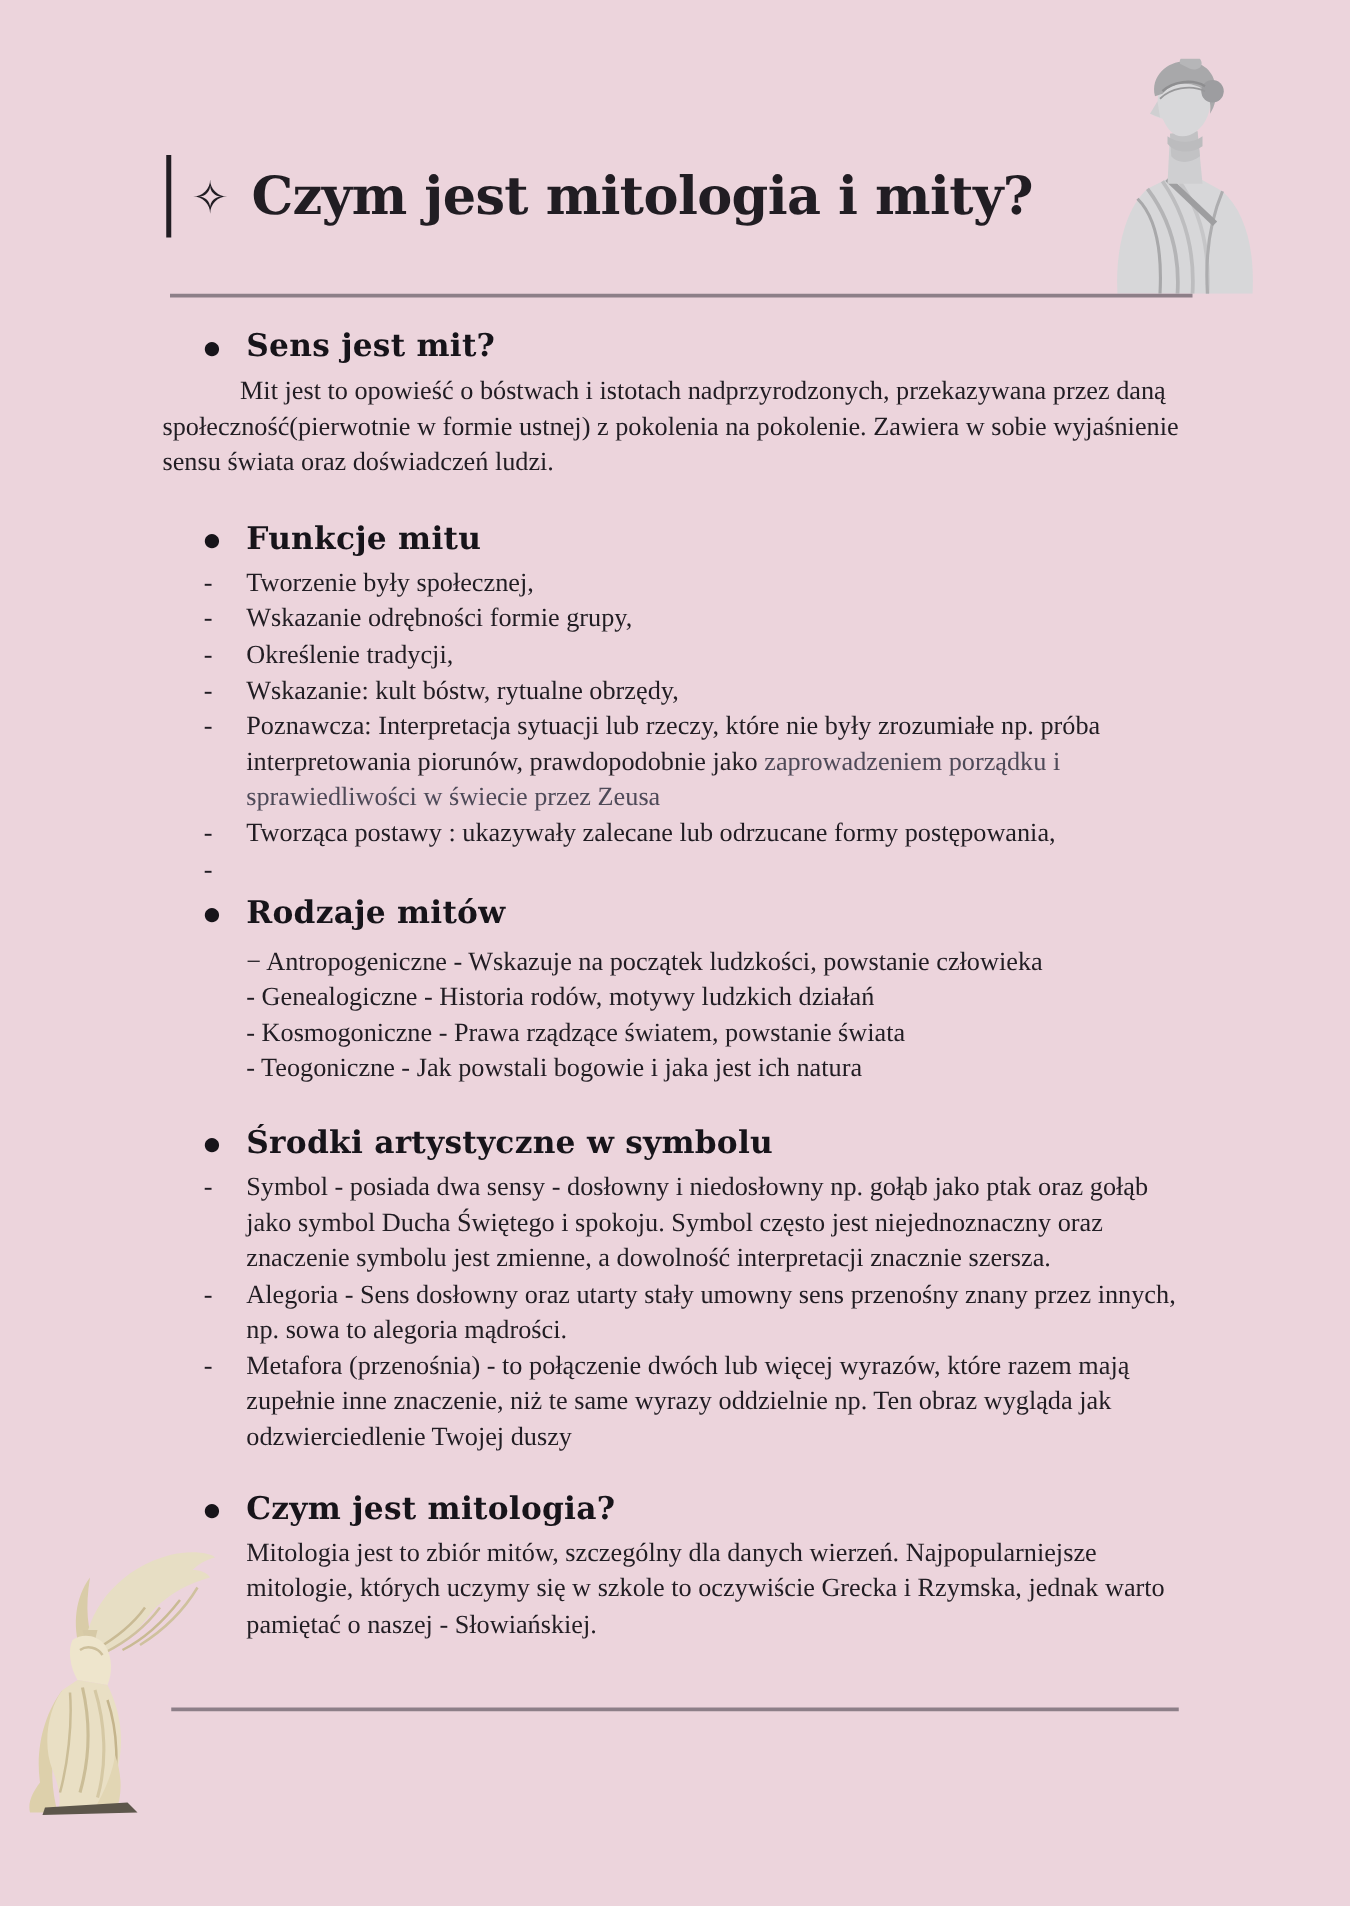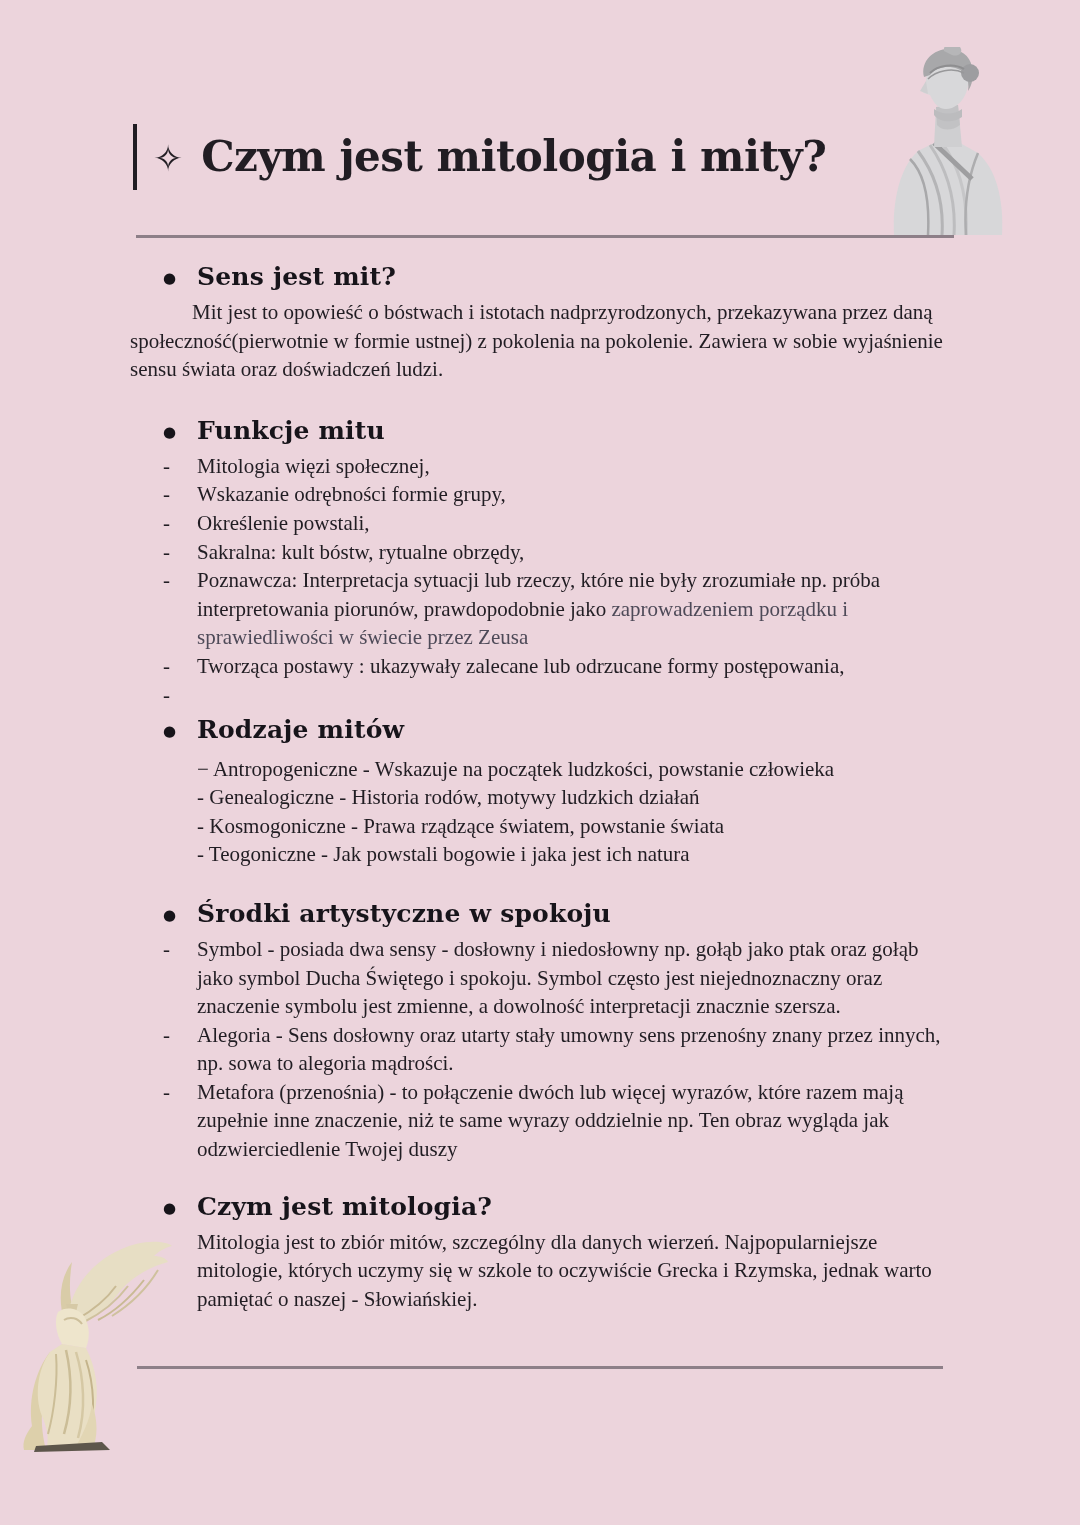--- a/index.html
+++ b/index.html
@@ -136,33 +136,33 @@
     </section>
 
     <section class="sec-2">
       <h2 class="sec-heading">
         <span class="bullet">●</span>
         <span>Funkcje mitu</span>
       </h2>
       <div class="dash-list body-text">
         <div class="dash-row">
           <span class="dash">-</span>
-          <span>Mitologia więzi społecznej,</span>
+          <span>Tworzenie były społecznej,</span>
         </div>
         <div class="dash-row">
           <span class="dash">-</span>
           <span>Wskazanie odrębności formie grupy,</span>
         </div>
         <div class="dash-row">
           <span class="dash">-</span>
-          <span>Określenie powstali,</span>
-        </div>
-        <div class="dash-row">
-          <span class="dash">-</span>
-          <span>Sakralna: kult bóstw, rytualne obrzędy,</span>
+          <span>Określenie tradycji,</span>
+        </div>
+        <div class="dash-row">
+          <span class="dash">-</span>
+          <span>Wskazanie: kult bóstw, rytualne obrzędy,</span>
         </div>
         <div class="dash-row">
           <span class="dash">-</span>
           <span>Poznawcza: Interpretacja sytuacji lub rzeczy, które nie były zrozumiałe np. próba interpretowania piorunów, prawdopodobnie jako </span><span class="muted">zaprowadzeniem porządku i sprawiedliwości w świecie przez Zeusa</span>
         </div>
         <div class="dash-row">
           <span class="dash">-</span>
           <span>Tworząca postawy : ukazywały zalecane lub odrzucane formy postępowania,</span>
         </div>
         <div class="dash-row">
@@ -180,21 +180,21 @@
         <div class="inline-row">− Antropogeniczne - Wskazuje na początek ludzkości, powstanie człowieka</div>
         <div class="inline-row">- Genealogiczne - Historia rodów, motywy ludzkich działań</div>
         <div class="inline-row">- Kosmogoniczne - Prawa rządzące światem, powstanie świata</div>
         <div class="inline-row">- Teogoniczne - Jak powstali bogowie i jaka jest ich natura</div>
       </div>
     </section>
 
     <section class="sec-4">
       <h2 class="sec-heading">
         <span class="bullet">●</span>
-        <span>Środki artystyczne w spokoju</span>
+        <span>Środki artystyczne w symbolu</span>
       </h2>
       <div class="dash-list body-text">
         <div class="dash-row">
           <span class="dash">-</span>
           <span>Symbol -  posiada dwa sensy - dosłowny i niedosłowny np. gołąb jako ptak oraz gołąb jako symbol Ducha Świętego i spokoju. Symbol często jest niejednoznaczny oraz znaczenie symbolu jest zmienne, a dowolność interpretacji znacznie szersza.</span>
         </div>
         <div class="dash-row">
           <span class="dash">-</span>
           <span>Alegoria - Sens dosłowny oraz utarty stały umowny sens przenośny znany przez innych, np. sowa to alegoria mądrości.</span>
         </div>

